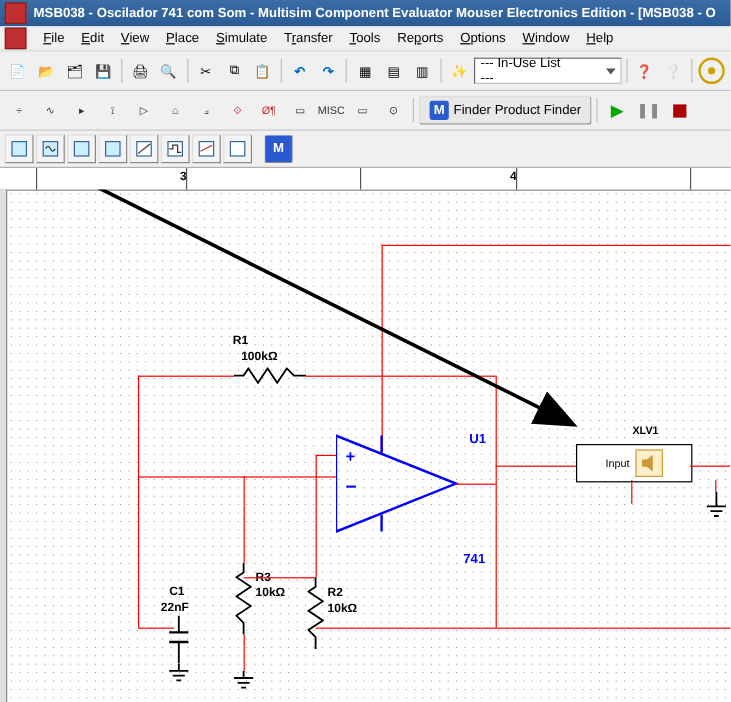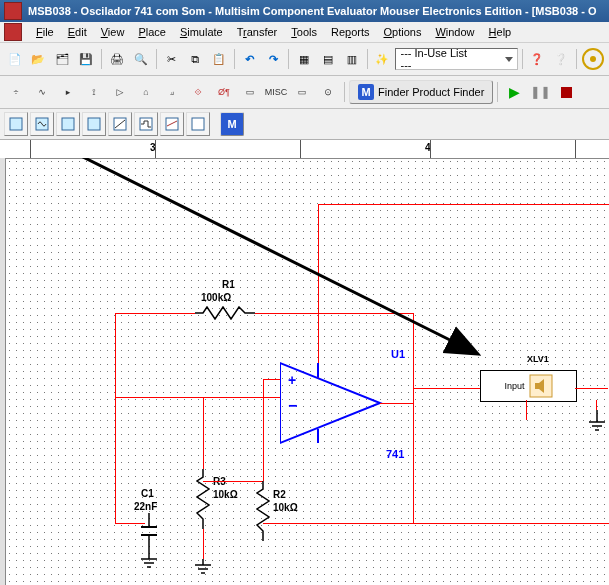--- a/index.html
+++ b/index.html
@@ -27,21 +27,21 @@
   .canvas-wrap{position:relative;height:460px;overflow:hidden;background:#fff;}
   .ruler-h{height:18px;background:#fff;border-bottom:1px solid #888;position:relative;font-size:9px;color:#555;}
   .ruler-h .tick{position:absolute;top:0;height:18px;border-left:1px solid #555;}
   .ruler-h .lbl{position:absolute;top:2px;}
   .ruler-v{width:5px;background:#e0e0e0;border-right:1px solid #888;position:absolute;left:0;top:18px;bottom:0;}
   .sheet{position:absolute;left:6px;top:18px;right:0;bottom:0;
     background-image:radial-gradient(circle,#777 0.6px,transparent 0.6px);
     background-size:7px 7px;}
   .wire{position:absolute;background:#f00;}
   .lbl{position:absolute;font-size:10px;font-family:Arial;color:#000;font-weight:bold;white-space:nowrap;}
-  .lbl-blue{position:absolute;font-size:11px;font-family:Arial;color:#00f;font-weight:bold;white-space:nowrap;}
+  .lbl-blue{position:absolute;font-size:11px;font-family:Arial;color:#00f;font-weight:bold;white-space:nowrap;margin-top:12px;}
   .opamp{position:absolute;}
   .res-h{position:absolute;height:14px;}
   .res-h svg,.res-v svg{width:100%;height:100%;}
   .res-v{position:absolute;width:14px;}
   .cap{position:absolute;}
   .gnd{position:absolute;}
   .instr{position:absolute;border:1px solid #000;background:#fff;width:95px;height:30px;display:flex;align-items:center;justify-content:center;}
   .instr-lbl{position:absolute;font-size:9px;color:#000;}
   .arrow-anno{position:absolute;pointer-events:none;}
   .bullseye{width:18px;height:18px;border:2px solid #d0a000;border-radius:50%;display:inline-flex;align-items:center;justify-content:center;}
@@ -199,21 +199,21 @@
     <div class="wire" style="left:312px;top:46px;width:1px;height:175px"></div>
 
     <div class="wire" style="left:109px;top:155px;width:1px;height:210px"></div>
     <div class="wire" style="left:109px;top:155px;width:80px;height:1px"></div>
     <div class="res-h" style="left:189px;top:148px;width:60px">
       <svg viewBox="0 0 60 14">
           <path d="M0 7 L8 7 L12 1 L20 13 L28 1 L36 13 L44 1 L50 7 L60 7" stroke="#000" fill="none" stroke-width="1.5"></path>
         </svg>
     </div>
     <div class="wire" style="left:249px;top:155px;width:158px;height:1px"></div>
-    <div class="lbl" style="left:216px;top:121px">R1</div>
+    <div class="lbl" style="left:188px;top:121px">R1</div>
     <div class="lbl" style="left:195px;top:134px">100kΩ</div>
 
     <div class="wire" style="left:109px;top:365px;width:30px;height:1px"></div>
     <div class="cap" style="left:133px;top:355px;width:20px;height:40px">
       <svg width="20" height="40">
           <line x1="10" y1="0" x2="10" y2="14" stroke="#000" stroke-width="1.5"></line>
           <line x1="2" y1="14" x2="18" y2="14" stroke="#000" stroke-width="2"></line>
           <line x1="2" y1="22" x2="18" y2="22" stroke="#000" stroke-width="2"></line>
           <line x1="10" y1="22" x2="10" y2="40" stroke="#000" stroke-width="1.5"></line>
         </svg>

